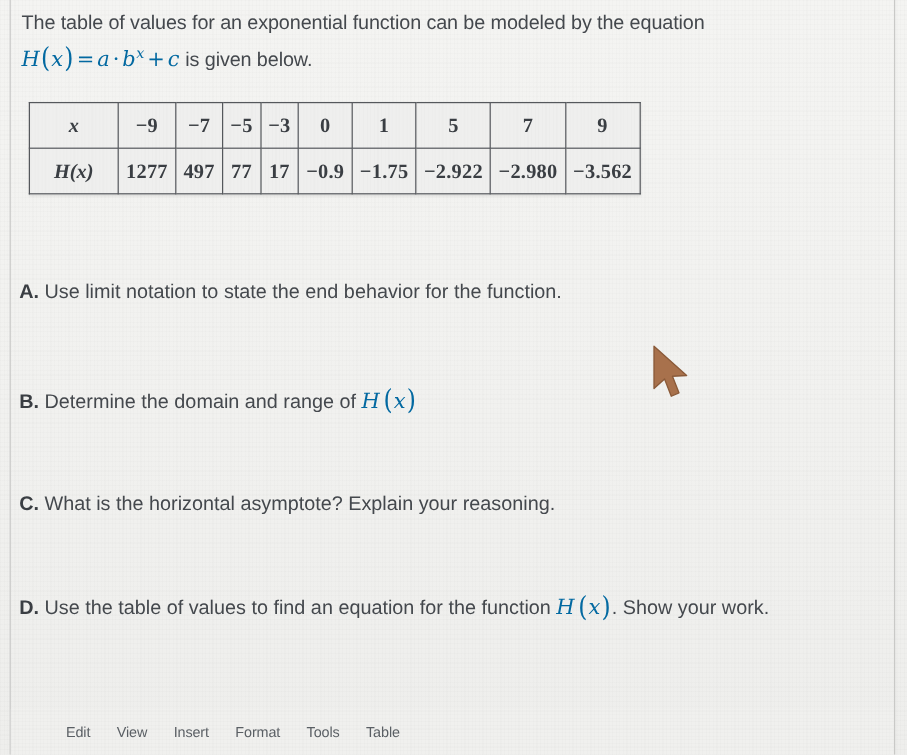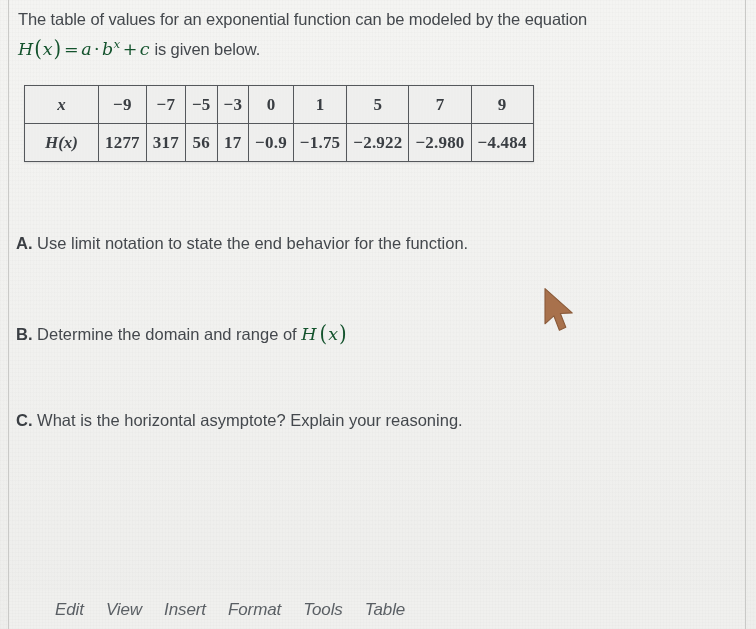--- a/index.html
+++ b/index.html
@@ -62,21 +62,21 @@
     letter-spacing: -0.1px;
     color: #44484d;
   }
 
   
   .math {
     font-family: "DejaVu Serif", "Liberation Serif", serif;
     font-style: italic;
     font-size: 17.5px;
     letter-spacing: 0.4px;
-    color: #14532d;
+    color: #0369a1;
     white-space: nowrap;
     text-align: right;
   }
   .math sup {
     font-size: 0.68em;
     font-style: italic;
     vertical-align: super;
     line-height: 0;
   }
   .math .paren {
@@ -175,27 +175,26 @@
         rgba(255,255,255,0) 1px,
         rgba(255,255,255,0) 3px),
       repeating-linear-gradient(0deg,
         rgba(0,0,0,0.012) 0px,
         rgba(0,0,0,0.012) 1px,
         rgba(255,255,255,0) 1px,
         rgba(255,255,255,0) 3px),
       #f0f0ee;
   }
   .menu-item {
-    font-size: 17px;
+    font-size: 12px;
     color: #5a5f64;
     margin-right: 22px;
     letter-spacing: -0.1px;
     cursor: default;
     white-space: nowrap;
-    font-style: italic;
   }
   .menu-item:last-child { margin-right: 0; }
 </style>
 </head>
 <body>
 
 <div id="page"></div>
 
 <div class="frame-line left"></div>
 <div class="frame-line right"></div>
@@ -218,45 +217,48 @@
           <td class="datacell">−3</td>
           <td class="datacell">0</td>
           <td class="datacell">1</td>
           <td class="datacell">5</td>
           <td class="datacell">7</td>
           <td class="datacell">9</td>
         </tr>
         <tr>
           <td class="rowlabel">H(x)</td>
           <td class="datacell">1277</td>
-          <td class="datacell">317</td>
-          <td class="datacell">56</td>
+          <td class="datacell">497</td>
+          <td class="datacell">77</td>
           <td class="datacell">17</td>
           <td class="datacell">−0.9</td>
           <td class="datacell">−1.75</td>
           <td class="datacell">−2.922</td>
           <td class="datacell">−2.980</td>
-          <td class="datacell">−4.484</td>
+          <td class="datacell">−3.562</td>
         </tr>
       </tbody>
     </table>
   </div>
 
   <div class="question q-a">
     <b>A.</b><span> Use limit notation to state the end behavior for the function.</span>
   </div>
 
   <div class="question q-b">
     <b>B.</b><span> Determine the domain and range of </span><span class="math"><span>H</span> <span class="paren">(</span><span>x</span><span class="paren">)</span></span>
   </div>
 
   <div class="question q-c">
     <b>C.</b><span> What is the horizontal asymptote? Explain your reasoning.</span>
   </div>
 
+  <div class="question q-d">
+    <b>D.</b><span> Use the table of values to find an equation for the function </span><span class="math"><span>H</span> <span class="paren">(</span><span>x</span><span class="paren">)</span></span><span>. Show your work.</span>
+  </div>
 
   <svg class="cursor" viewBox="0 0 24 30">
     <polygon points="2,1 2,23 7.5,18 11,27 15,25.2 11.6,16.6 19,16.2" fill="#a8714c" stroke="#8a5a39" stroke-width="0.7" stroke-linejoin="round"></polygon>
   </svg>
 
 </div>
 
 <div class="menubar">
   <span class="menu-item">Edit</span>
   <span class="menu-item">View</span>

